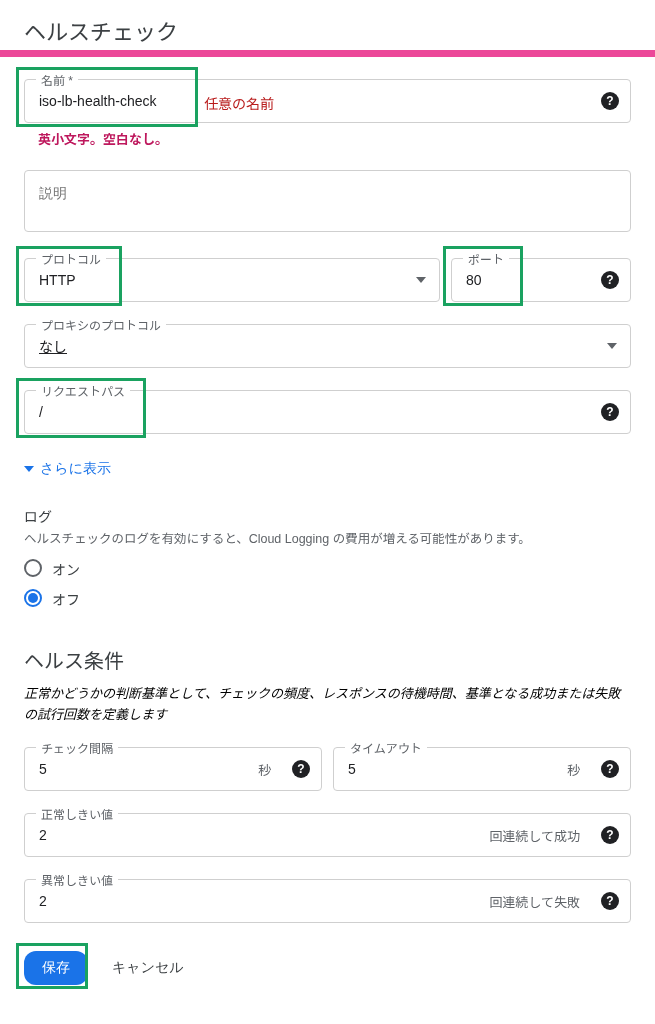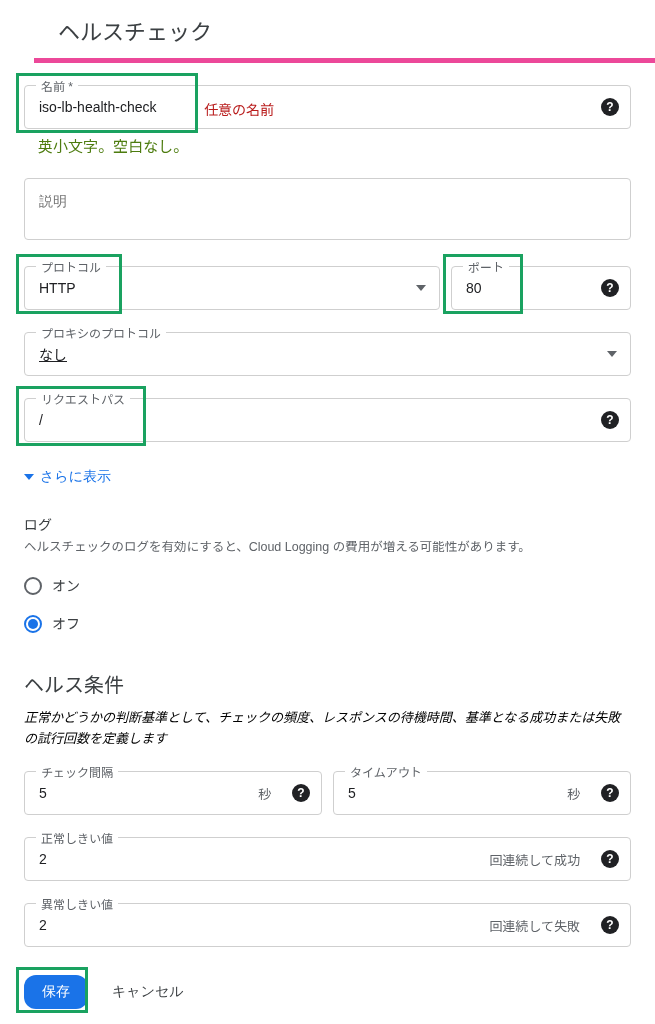--- a/index.html
+++ b/index.html
@@ -6,24 +6,23 @@
     body {
       font-family: "Helvetica Neue", Arial, "Hiragino Sans", "Noto Sans JP", sans-serif;
       background: #fff;
       color: #202124;
       width: 655px;
       padding: 0 0 30px 0;
     }
     .page-title {
       font-size: 22px;
       font-weight: 400;
-      padding: 14px 24px 12px 24px;
-      border-bottom: 5px solid #ec4899;
-      color: #3c4043;
-      margin-left: 34px;
+      padding: 14px 24px 4px 24px;
+      border-bottom: 7px solid #ec4899;
+      color: #3c4043;
     }
     .section {
       padding: 0 24px;
     }
     .field-wrap {
       position: relative;
       margin-top: 22px;
     }
     .float-label {
       position: absolute;
@@ -75,23 +74,24 @@
       width: 18px; height: 18px;
       border-radius: 50%;
       background: #202124;
       color: #fff;
       font-size: 12px;
       line-height: 18px;
       text-align: center;
       font-weight: bold;
     }
     .hint-text {
-      font-size: 15px;
-      color: #4d7c0f;
+      font-size: 13px;
+      color: #be185d;
       margin: 6px 0 0 14px;
+      font-weight: bold;
     }
     .annotation {
       position: absolute;
       left: 180px;
       top: 14px;
       color: #b91c1c;
       font-size: 14px;
     }
     .row {
       display: flex;
@@ -137,23 +137,23 @@
       margin-top: 28px;
       margin-bottom: 4px;
     }
     .helper-text {
       font-size: 12.5px;
       color: #5f6368;
       line-height: 1.5;
     }
     .radio-row {
       display: flex;
-      align-items: flex-end;
+      align-items: flex-start;
       gap: 10px;
-      margin-top: 18px;
+      margin-top: 10px;
       font-size: 14px;
       color: #3c4043;
     }
     .radio {
       width: 18px; height: 18px; border-radius: 50%;
       border: 2px solid #5f6368;
       position: relative;
       flex: 0 0 18px;
     }
     .radio.checked {

